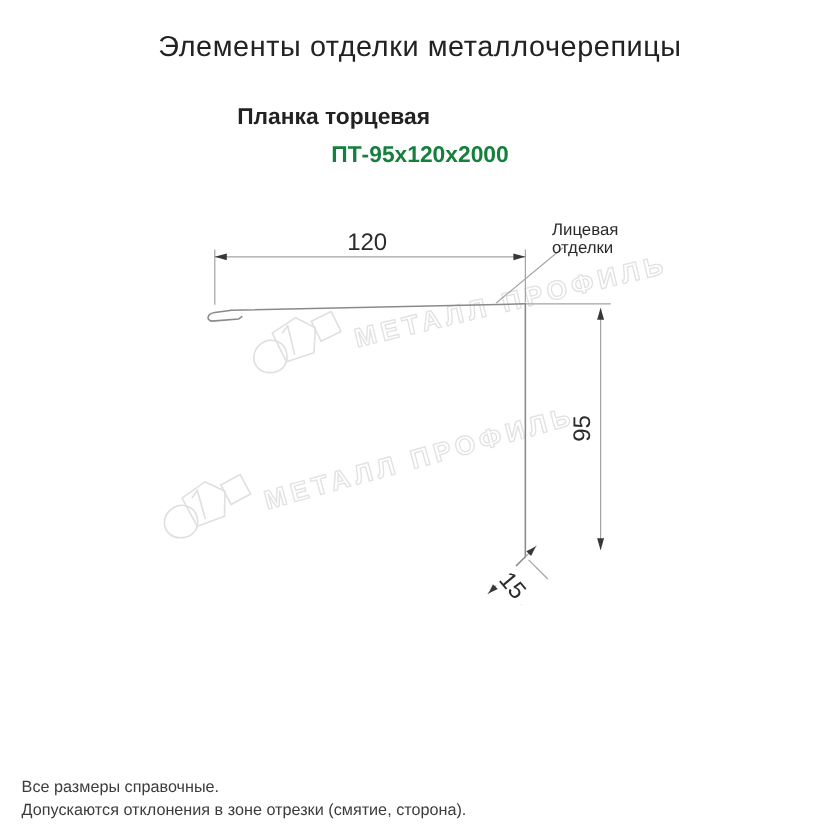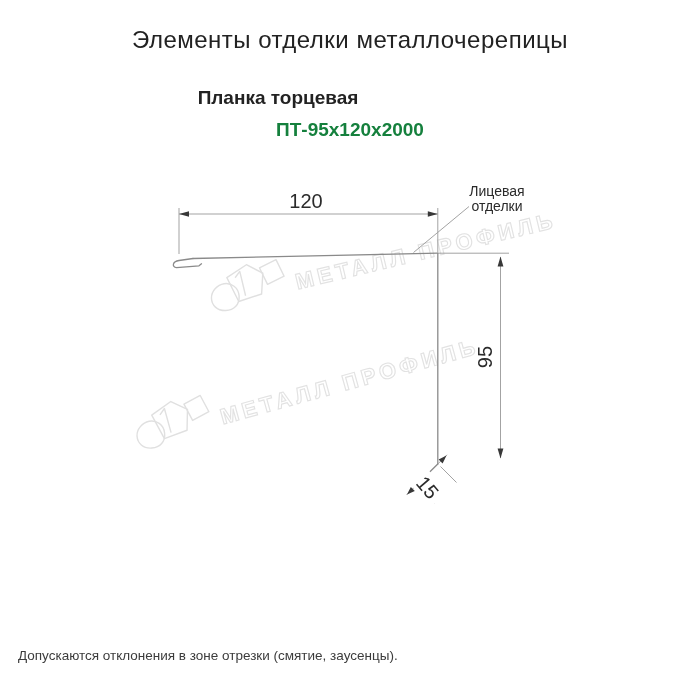--- a/index.html
+++ b/index.html
@@ -4,21 +4,21 @@
 <style>
   html,body{margin:0;padding:0;background:#fff;}
   .page{position:relative;width:700px;height:700px;background:#ffffff;overflow:hidden;
         font-family:"Liberation Sans",sans-serif;color:#1e1e1e;padding-left:44px;}
   .page-title{position:absolute;top:26px;left:0;width:700px;text-align:center;
         font-size:24px;letter-spacing:0.5px;color:#222;}
   .product-name{position:absolute;top:87px;left:0;width:556px;text-align:center;
         font-size:19px;font-weight:bold;color:#222;}
   .product-sku{position:absolute;top:119px;left:0;width:700px;text-align:center;
         font-size:19px;font-weight:bold;color:#15803d;}
-  .face-label{position:absolute;top:184px;left:460px;width:74px;text-align:center;
+  .face-label{position:absolute;top:184px;left:460px;width:74px;text-align:left;
         font-size:14px;line-height:15px;color:#2a2a2a;}
   .footer{position:absolute;top:647px;left:18px;font-size:13.5px;line-height:18.5px;color:#3c3c3c;}
   svg.diagram{position:absolute;top:0;left:0;}
   .dim-label{font-family:"Liberation Sans",sans-serif;font-size:20px;fill:#2b2b2b;}
   .wm-text{font-family:"Liberation Sans",sans-serif;font-size:22px;font-weight:bold;
         letter-spacing:4px;fill:none;stroke:#e2e2e2;stroke-width:1.1px;}
   .wm-shape{fill:none;stroke:#e0e0e0;stroke-width:1.4px;stroke-linejoin:round;}
   .profile{fill:none;stroke:#8a8a8a;stroke-width:1.3px;stroke-linecap:round;stroke-linejoin:round;}
   .dimline{stroke:#a3a3a3;stroke-width:1px;fill:none;}
   .arrow{fill:#383838;stroke:none;}
@@ -95,16 +95,17 @@
 
     <line class="dimline" x1="469" y1="206.5" x2="413.5" y2="252.5"></line>
   </svg>
 
   <div class="face-label">
     <span>Лицевая</span><br>
     <span>отделки</span>
   </div>
 
   <div class="footer">
-    <div>Допускаются отклонения в зоне отрезки (смятие, заусенцы).</div>
+    <div>Все размеры справочные.</div>
+    <div>Допускаются отклонения в зоне отрезки (смятие, сторона).</div>
   </div>
 
 </div>
 
 </body></html>

